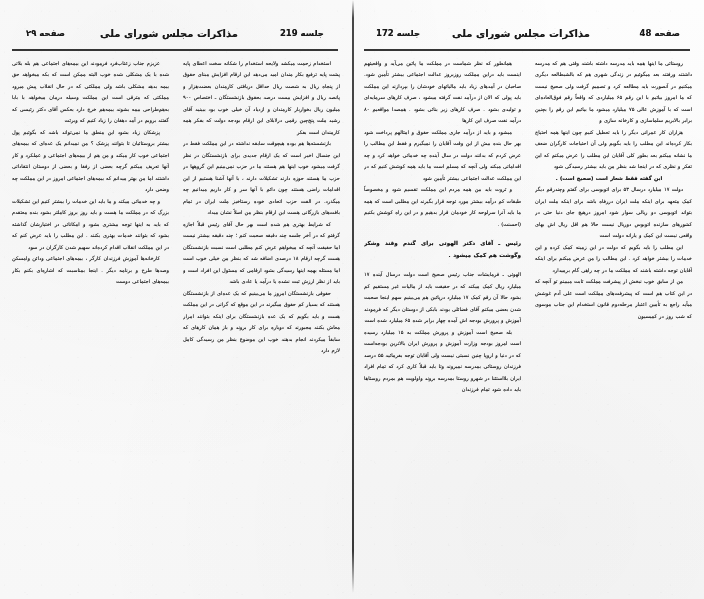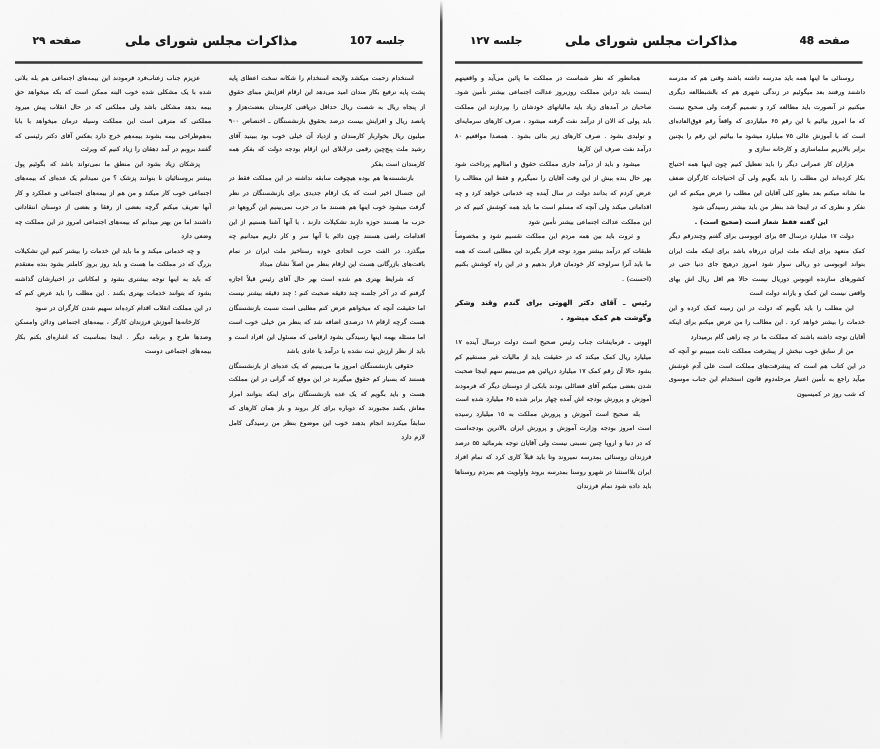--- a/index.html
+++ b/index.html
@@ -107,21 +107,21 @@
 
 <div id="scan"></div>
 
 <div class="spread">
 
   <div class="page left">
 
     <div class="runhead">
       <span class="rh-slot rh-outer">صفحه ۲۹</span>
       <span class="rh-slot rh-center">مذاکرات مجلس شورای ملی</span>
-      <span class="rh-slot rh-inner">جلسه 107</span>
+      <span class="rh-slot rh-inner">جلسه 219</span>
     </div>
     <div class="rule"></div>
 
     <div class="cols">
       <div class="col">
         <p>استخدام زحمت میکشد ولایحه استخدام را شکانه سخت اعطای پایه پشت پایه ترفیع بکار مندان امید می‌دهد این ارقام افزایش مبنای حقوق از پنجاه ریال به شصت ریال حداقل دریافتی کارمندان بعضت‌هزار و پانصد ریال و افزایش بیست درصد بحقوق بازنشستگان ـ اختصاص ۹۰۰ میلیون ریال بخواربار کارمندان و ازدیاد آن خیلی خوب بود ببینید آقای رشید ملت پنج‌چین رقمی درلابلای این ارقام بودجه دولت که بفکر همه کارمندان است بفکر</p>
         <p>بازنشسته‌ها هم بوده هیچوقت سابقه نداشته در این مملکت فقط در این جنسال اخیر است که یک ارقام جدیدی برای بازنشستگان در نظر گرفت میشود خوب اینها هم هستند ما در حزب نمی‌بینیم این گروهها در حزب ما هستند حوزه دارند تشکیلات دارند ، با آنها آشنا هستیم از این اقدامات راضی هستند چون دائم با آنها سر و کار داریم میدانیم چه میگذرد. در الفت حزب اتحادی خوده رستاخیز ملت ایران در تمام بافت‌های بازرگانی هست این ارقام بنظر من اصلاً نشان میداد</p>
         <p>که شرایط بهتری هم شده است بهر حال آقای رئیس قبلاً اجازه گرفتم که در آخر جلسه چند دقیقه صحبت کنم ؛ چند دقیقه بیشتر نیست اما حقیقت آنچه که میخواهم عرض کنم مطلبی است نسبت بازنشستگان هست گرچه ارقام ۱۸ درصدی اضافه شد که بنظر من خیلی خوب است اما مسئله بهمه اینها رسیدگی بشود ارقامی که مسئول این افراد است و باید از نظر ارزش ثبت نشده یا درآمد یا عادی باشد</p>
         <p>حقوقی بازنشستگان امروز ما می‌بینیم که یک عده‌ای از بازنشستگان هستند که بسیار کم حقوق میگیرند در این موقع که گرانی در این مملکت هست و باید بگویم که یک عده بازنشستگان برای اینکه بتوانند امرار معاش بکنند مجبورند که دوباره برای کار بروند و باز همان کارهای که سابقاً میکردند انجام بدهند خوب این موضوع بنظر من رسیدگی کامل لازم دارد</p>
       </div>
@@ -132,21 +132,21 @@
         <p>کارخانه‌ها آموزش فرزندان کارگر ، بیمه‌های اجتماعی ودائن وامسکن وصدها طرح و برنامه دیگر . اینجا بمناسبت که اشاره‌ای بکنم بکار بیمه‌های اجتماعی دوست</p>
       </div>
     </div>
   </div>
 
   <div class="page right">
 
     <div class="runhead">
       <span class="rh-slot rh-outer">صفحه 48</span>
       <span class="rh-slot rh-center">مذاکرات مجلس شورای ملی</span>
-      <span class="rh-slot rh-inner">جلسه ۱۲۷</span>
+      <span class="rh-slot rh-inner">جلسه 172</span>
     </div>
     <div class="rule"></div>
 
     <div class="cols">
       <div class="col">
         <p>روستائی ما اینها همه باید مدرسه داشته باشند وقتی هم که مدرسه داشتند ورفتند بعد میگوئیم در زندگی شهری هم که بالشبطالعه دیگری میکنیم در آنصورت باید مطالعه کرد و تصمیم گرفت ولی صحیح نیست که ما امروز بیائیم با این رقم ۶۵ میلیاردی که واقعاً رقم فوق‌العاده‌ای است که با آموزش عالی ۷۵ میلیارد میشود ما بیائیم این رقم را بچنین برابر بالابریم سلماسازی و کارخانه سازی و</p>
         <p>هزاران کار عمرانی دیگر را باید تعطیل کنیم چون اینها همه احتیاج بکار کرده‌اند این مطلب را باید بگویم ولی آن احتیاجات کارگران ضعف ما نشانه میکنم بعد بطور کلی آقایان این مطلب را عرض میکنم که این تفکر و نظری که در اینجا شد بنظر من باید بیشتر رسیدگی شود</p>
         <p class="center bold">این گفته فقط شعار است (صحیح است) .</p>
         <p>دولت ۱۷ میلیارد درسال ۵۳ برای اتوبوسی برای گفتم وچندرقم دیگر کمک متعهد برای اینکه ملت ایران دررفاه باشد برای اینکه ملت ایران بتواند اتوبوسی دو ریالی سوار شود امروز درهیچ جای دنیا حتی در کشورهای سازنده اتوبوس دوریال نیست حالا هم اقل ریال اش بهای واقعی نیست این کمک و یارانه دولت است</p>
         <p>این مطلب را باید بگویم که دولت در این زمینه کمک کرده و این خدمات را بیشتر خواهد کرد . این مطالب را من عرض میکنم برای اینکه آقایان توجه داشته باشند که مملکت ما در چه راهی گام برمیدارد</p>

